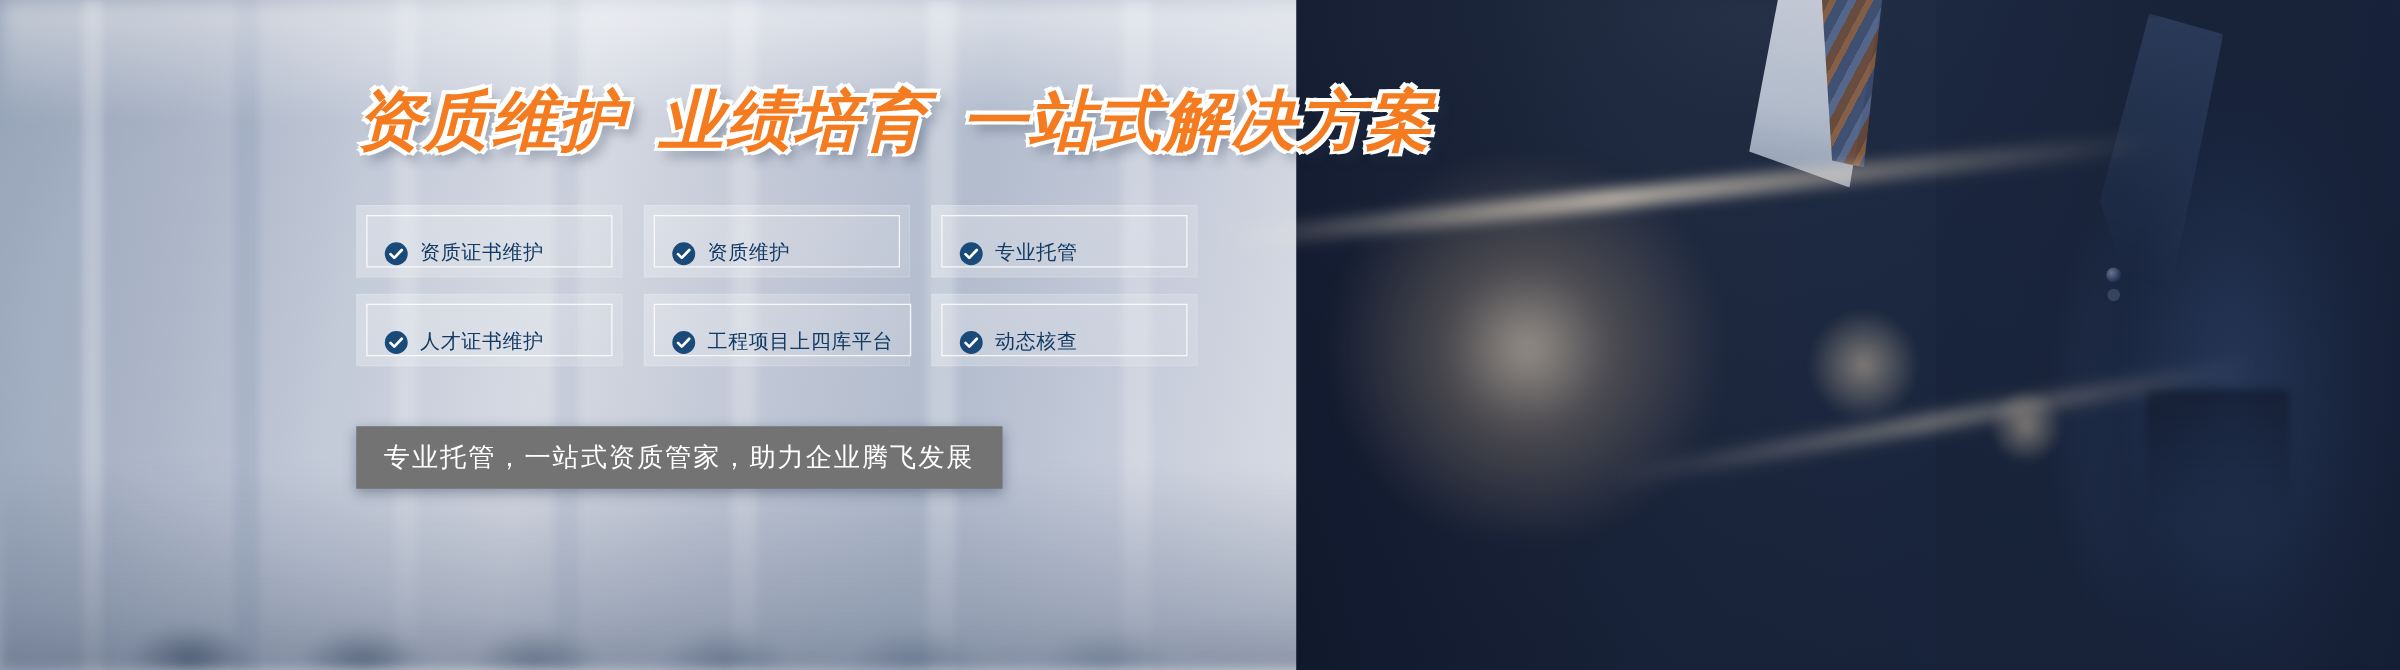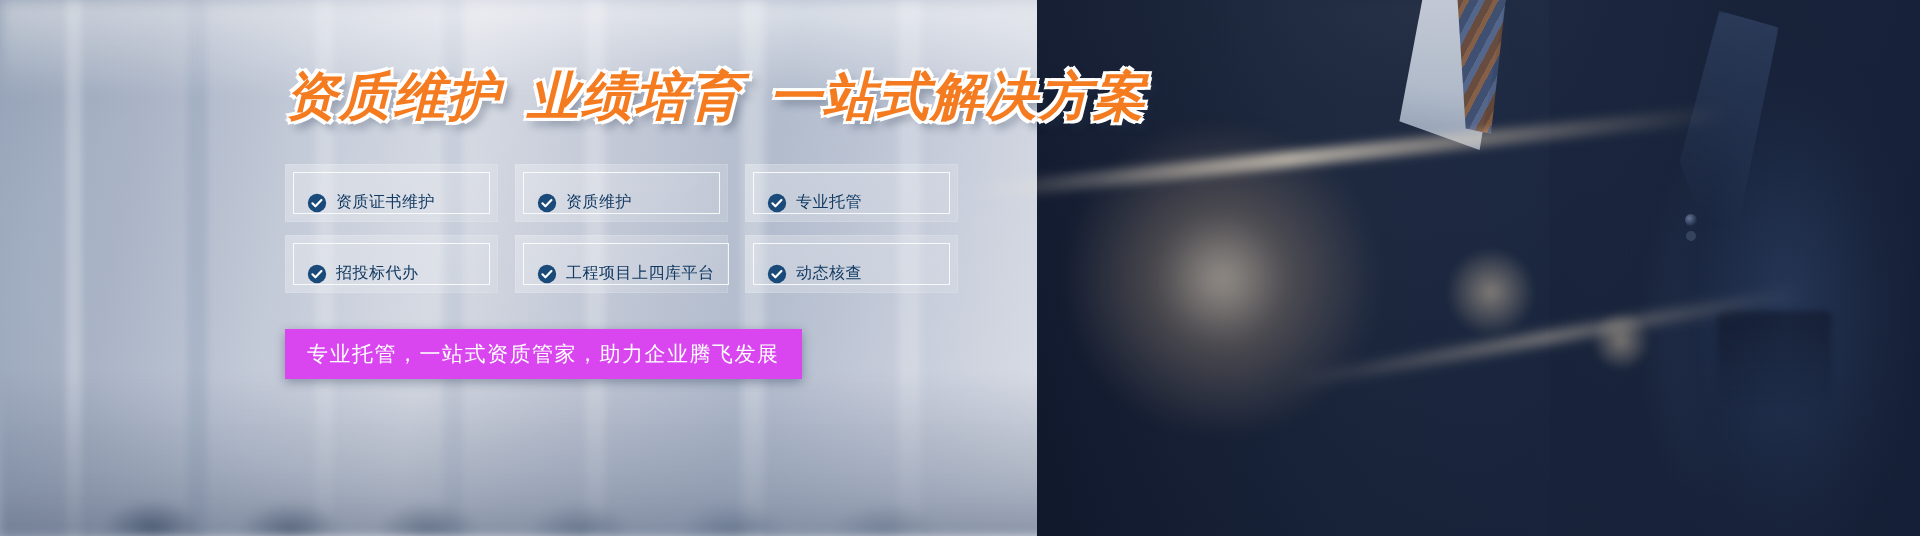--- a/index.html
+++ b/index.html
@@ -208,23 +208,23 @@
     display: block;
   }
   .feature-label {
     font-size: 16px;
     color: #123a63;
     white-space: nowrap;
     letter-spacing: .5px;
   }
 
   .tagline {
-    margin-top: 36px;
+    margin-top: 48px;
     display: inline-block;
-    background: #d946ef;
+    background: #737373;
     color: #ffffff;
     font-size: 21px;
     letter-spacing: 1.5px;
     padding: 11px 22px;
     white-space: nowrap;
     box-shadow: 0 3px 10px rgba(10,30,60,.35);
   }
 </style>
 </head>
 <body>
@@ -288,21 +288,21 @@
           <span class="feature-label">专业托管</span>
         </div>
       </div>
 
       <div class="feature">
         <div class="feature-inner">
           <svg class="check-icon" viewBox="0 0 24 24">
             <circle cx="12" cy="12" r="11" fill="#1a4a7a"></circle>
             <path d="M6.5 12.4l3.6 3.6 7.2-7.6" fill="none" stroke="#ffffff" stroke-width="2.6" stroke-linecap="round" stroke-linejoin="round"></path>
           </svg>
-          <span class="feature-label">招投标代办</span>
+          <span class="feature-label">人才证书维护</span>
         </div>
       </div>
 
       <div class="feature">
         <div class="feature-inner">
           <svg class="check-icon" viewBox="0 0 24 24">
             <circle cx="12" cy="12" r="11" fill="#1a4a7a"></circle>
             <path d="M6.5 12.4l3.6 3.6 7.2-7.6" fill="none" stroke="#ffffff" stroke-width="2.6" stroke-linecap="round" stroke-linejoin="round"></path>
           </svg>
           <span class="feature-label">工程项目上四库平台</span>

